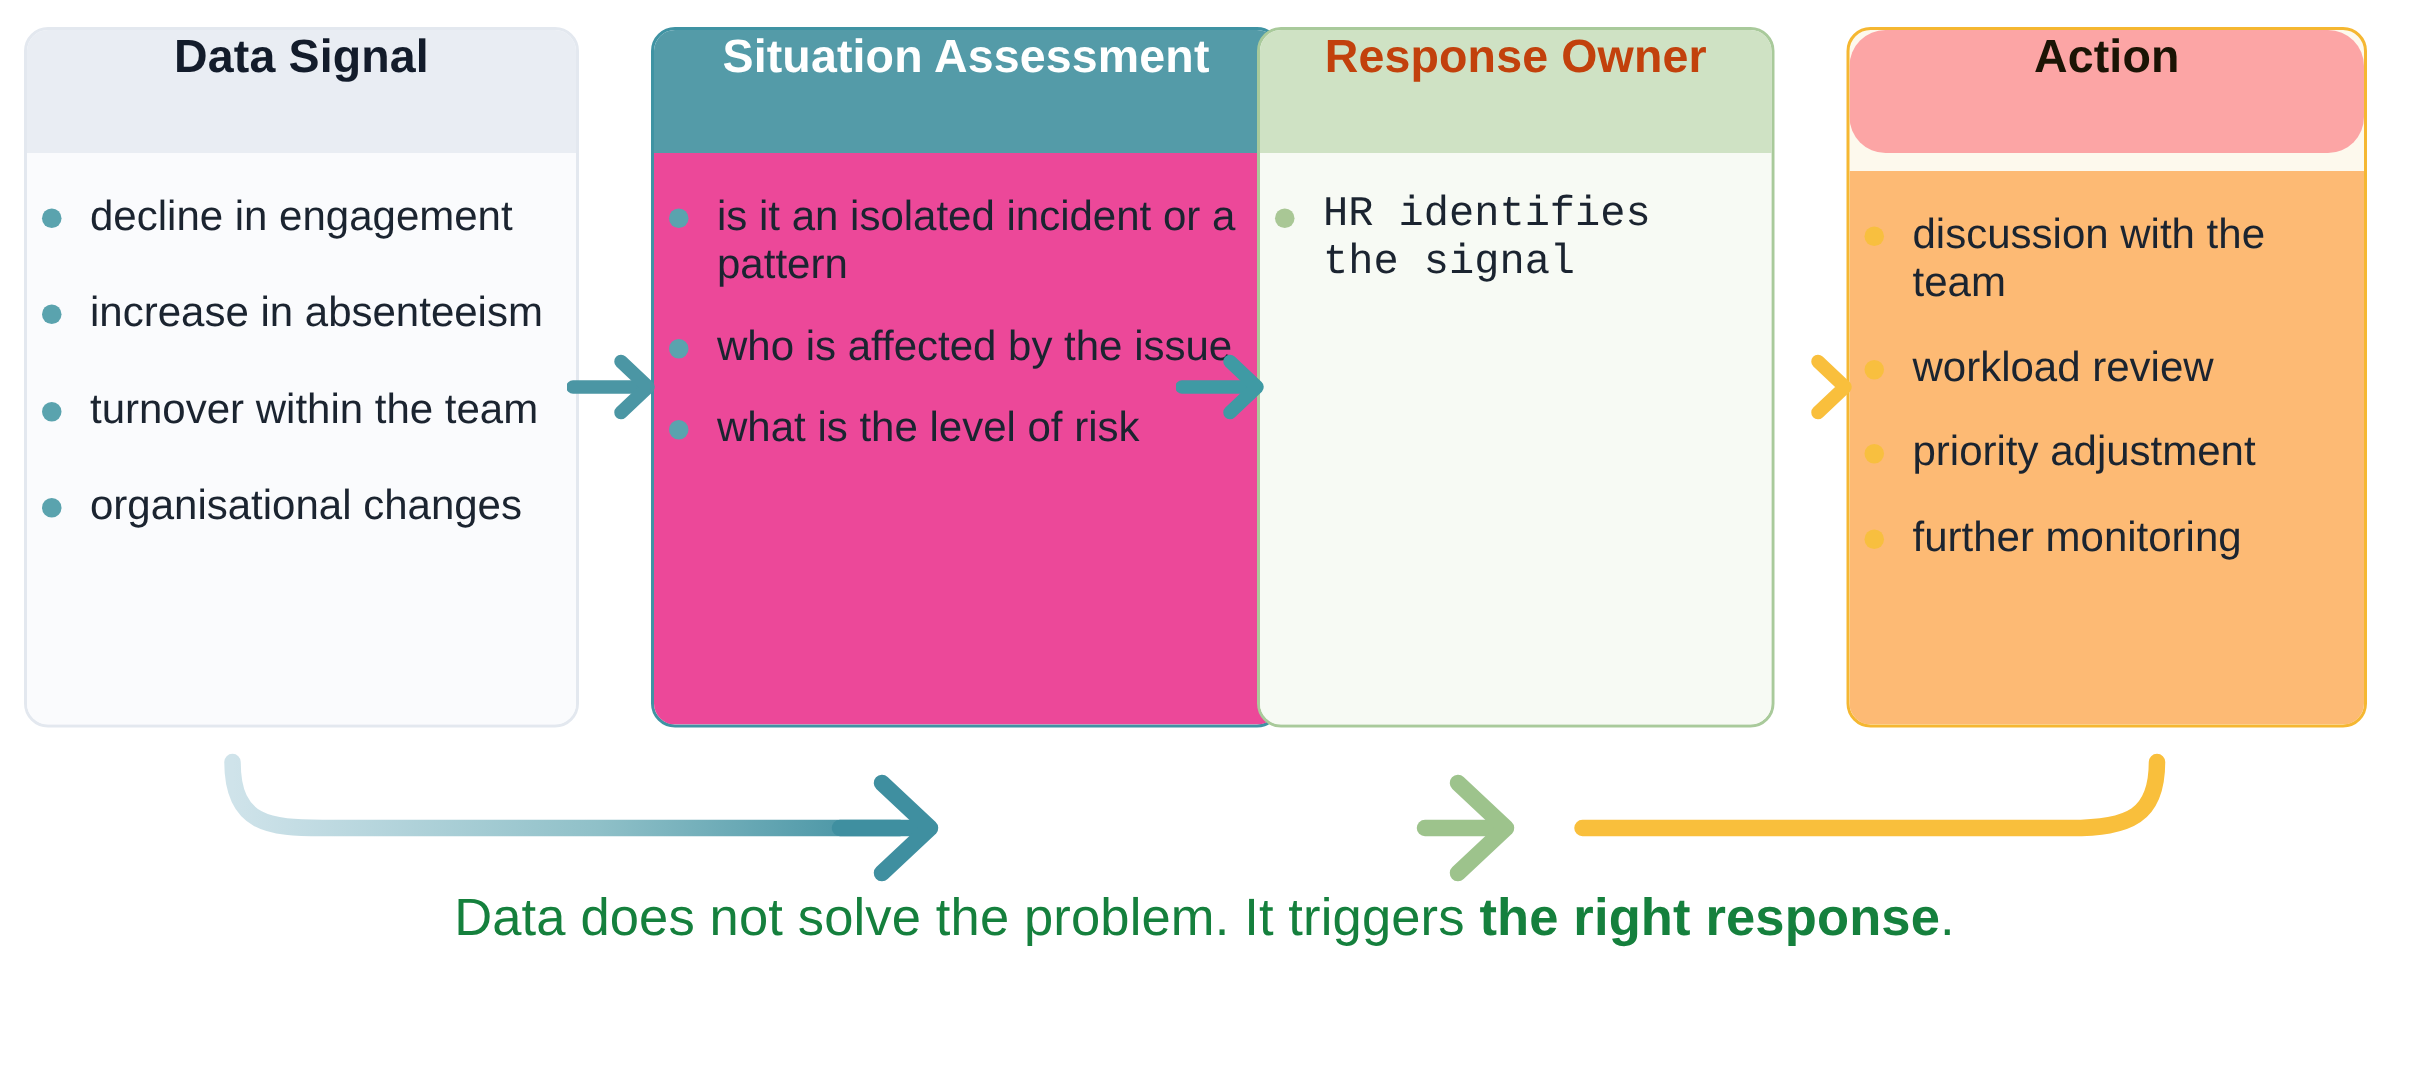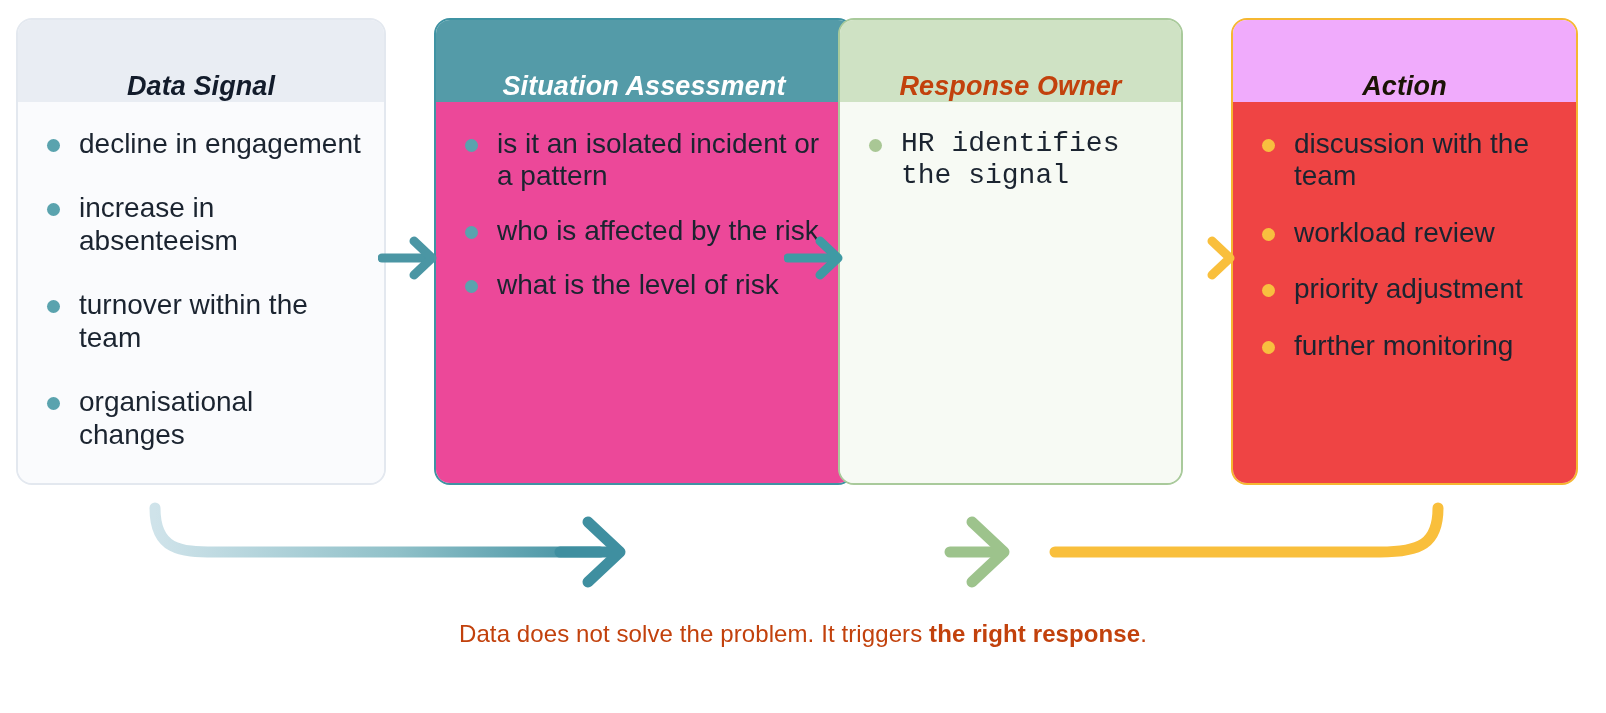--- a/index.html
+++ b/index.html
@@ -43,52 +43,51 @@
   }
   .card.c1 { left: 16px;   width: 370px; }
   .card.c2 { left: 434px;  width: 420px; }
   .card.c3 { left: 838px;  width: 345px; }
   .card.c4 { left: 1231px; width: 347px; }
 
   .card-head {
     flex: 0 0 auto;
     height: 82px;
     display: flex;
-    align-items: flex-end;
+    align-items: flex-start;
     justify-content: center;
-    font-size: 27px;
+    font-size: 31px;
     font-weight: bold;
     letter-spacing: 0.1px;
-    font-style: italic;
   }
   .card-body {
     flex: 1 1 auto;
-    padding: 26px 20px 10px 27px;
+    padding: 26px 20px 10px 8px;
     box-sizing: border-box;
   }
 
   
   .card.c1 { background: #fafbfd; border-color: #e3e8ef; }
   .card.c1 .card-head { background: #e9edf3; color: #131c2b; }
   .card.c1 .card-body { background: #fafbfd; }
 
   
   .card.c2 { background: #f5fafb; border-color: #3f93a3; }
   .card.c2 .card-head { background: #549ba8; color: #ffffff; }
   .card.c2 .card-body { background: #ec4899; }
 
   
   .card.c3 { background: #f7faf4; border-color: #a9ca9b; }
   .card.c3 .card-head { background: #cfe2c4; color: #c2410c; }
   .card.c3 .card-body { background: #f7faf4; font-family: Liberation Mono, monospace; }
 
   
   .card.c4 { background: #fdf9ed; border-color: #f5b731; }
-  .card.c4 .card-head { background: #f0abfc; color: #1b1405; }
-  .card.c4 .card-body { background: #ef4444; }
+  .card.c4 .card-head { background: #fca5a5; color: #1b1405; border-radius: 24px; }
+  .card.c4 .card-body { background: #fdba74; margin-top: 12px; }
 
   ul.bullets {
     list-style: none;
     margin: 0;
     padding: 0;
   }
   ul.bullets li {
     position: relative;
     padding-left: 34px;
     font-size: 28px;
@@ -131,25 +130,25 @@
     left: 0;
     top: 470px;
     width: 1606px;
     height: 130px;
   }
 
   
   .caption {
     position: absolute;
     left: 0;
-    top: 620px;
+    top: 592px;
     width: 1606px;
     text-align: center;
-    font-size: 24px;
-    color: #c2410c;
+    font-size: 35px;
+    color: #15803d;
     letter-spacing: 0.1px;
   }
   .caption b { font-weight: bold; }
 </style>
 </head>
 <body>
 
 <div class="stage">
 
   <div class="cards">
@@ -185,21 +184,21 @@
         <span>Situation Assessment</span>
       </div>
       <div class="card-body">
         <ul class="bullets">
           <li>
             <span class="dot"></span>
             <span>is it an isolated incident or a pattern</span>
           </li>
           <li>
             <span class="dot"></span>
-            <span>who is affected by the risk</span>
+            <span>who is affected by the issue</span>
           </li>
           <li>
             <span class="dot"></span>
             <span>what is the level of risk</span>
           </li>
         </ul>
       </div>
     </div>
 
     <div class="card c3">

